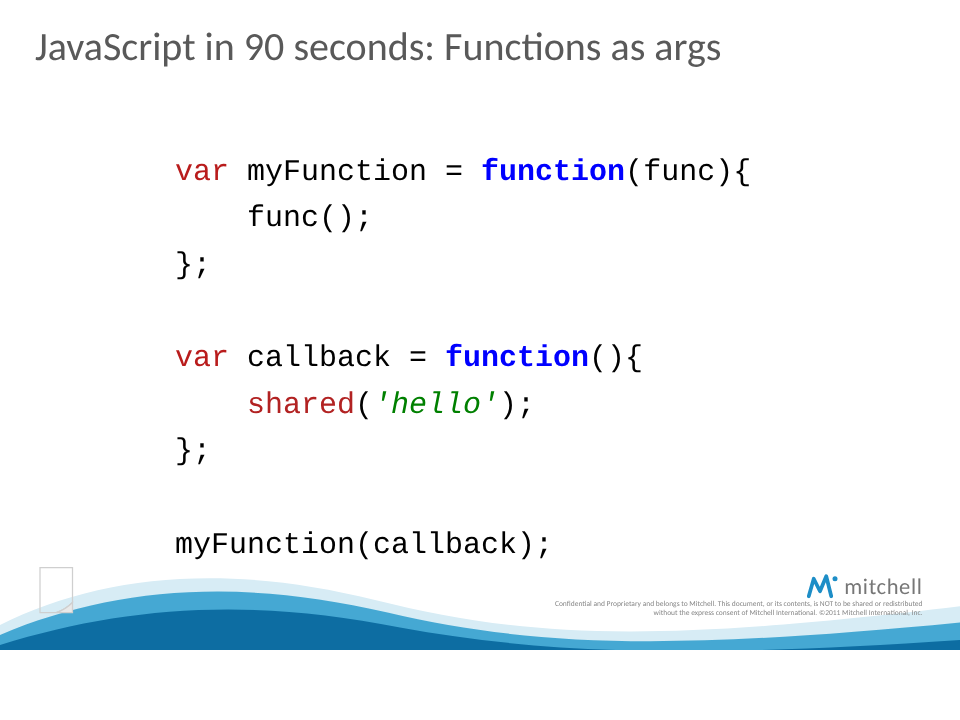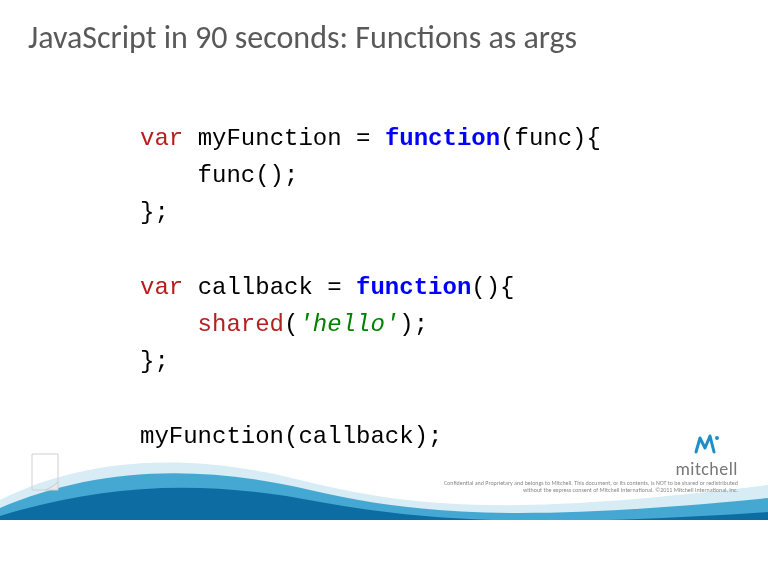--- a/index.html
+++ b/index.html
@@ -58,21 +58,20 @@
     line-height: 1.2;
     max-width: 300px;
   }
   .logo {
     position: absolute;
     bottom: 40px;
     right: 30px;
     display: flex;
     align-items: center;
     gap: 4px;
-    flex-direction: column;
   }
   .logo-text {
     font-size: 18px;
     color: #777777;
     font-weight: 400;
     letter-spacing: 0.5px;
   }
   .logo-mark svg { display: block; }
   .page-marker {
     position: absolute;

